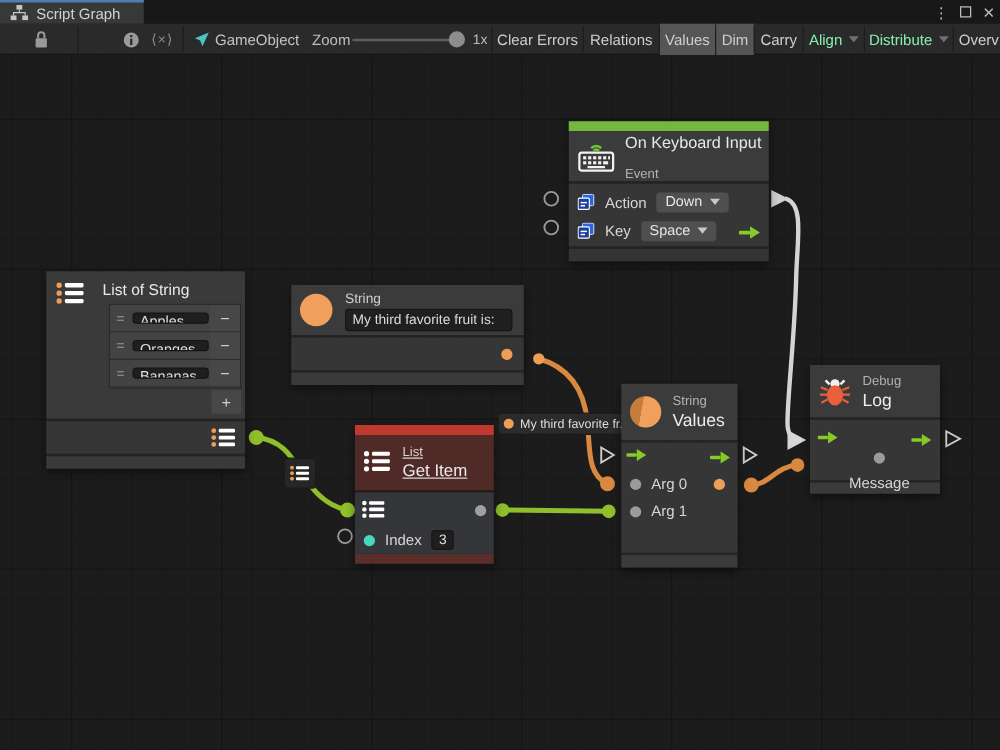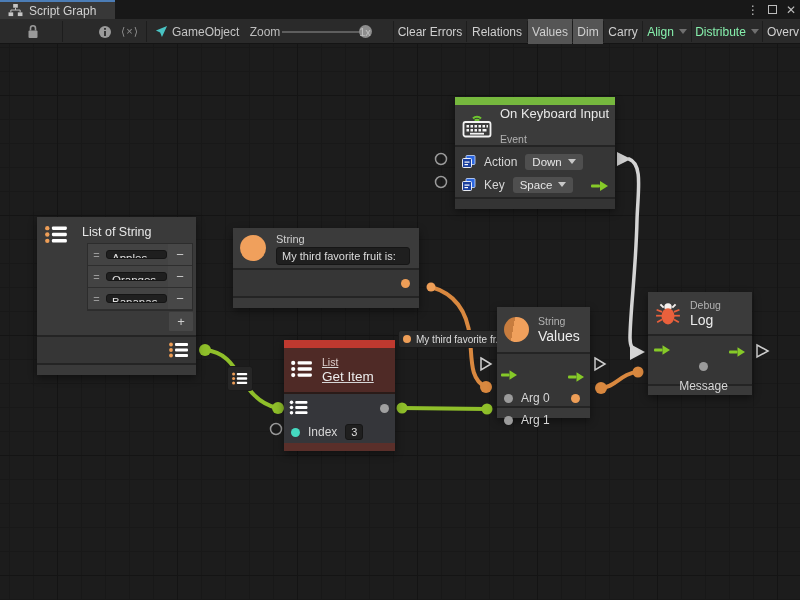--- a/index.html
+++ b/index.html
@@ -119,21 +119,21 @@
         </svg>
     </div>
     <div class="tbtn" style="left:172px;width:70px;justify-content:flex-start;">
       <span style="color:#c4c4c4;">GameObject</span>
     </div>
     <div class="tbtn" style="left:248px;width:34px;">
       <span style="color:#bdbdbd;">Zoom</span>
     </div>
     <div class="zoom-track"></div>
     <div class="zoom-knob"></div>
-    <div class="tbtn" style="left:356px;width:18px;text-align:center;">
+    <div class="tbtn" style="left:375px;width:18px;text-align:center;">
       <span style="color:#bdbdbd;font-size:11px;">1x</span>
     </div>
     <div class="tsep" style="left:393px;"></div>
 
     <div class="tbtn" style="left:394px;width:72px;">
         <span>Clear Errors</span>
       </div>
     <div class="tsep" style="left:466px;"></div>
     <div class="tbtn" style="left:467px;width:60px;">
         <span>Relations</span>
@@ -412,21 +412,21 @@
 
   <div class="node" style="left:497px;top:307px;width:93px;">
     <div class="nhead" style="height:45px;gap:9px;">
       <span style="width:25px;height:25px;border-radius:50%;background:linear-gradient(100deg,#c77c3e 38%,#f0a05c 38%);flex:0 0 auto;"></span>
       <span style="display:flex;flex-direction:column;gap:1px;">
         <span class="nsub">String</span>
         <span class="nbig">Values</span>
       </span>
     </div>
     <div class="nseam"></div>
-    <div class="nbody" style="height:52px;padding-top:11px;">
+    <div class="nbody" style="height:88px;padding-top:0;">
       <div class="prow" style="height:22px;padding-left:4px;">
         <span>
           <svg width="16" height="10" viewBox="0 0 17 10" fill="#86ca28">
               <rect y="3.5" width="9" height="3" rx="1"></rect>
               <polygon points="9,0 17,5 9,10"></polygon>
             </svg>
         </span>
         <span class="arrow-right" style="right:6px;top:6px;">
           <svg width="16" height="10" viewBox="0 0 17 10" fill="#86ca28">
               <rect y="3.5" width="9" height="3" rx="1"></rect>

